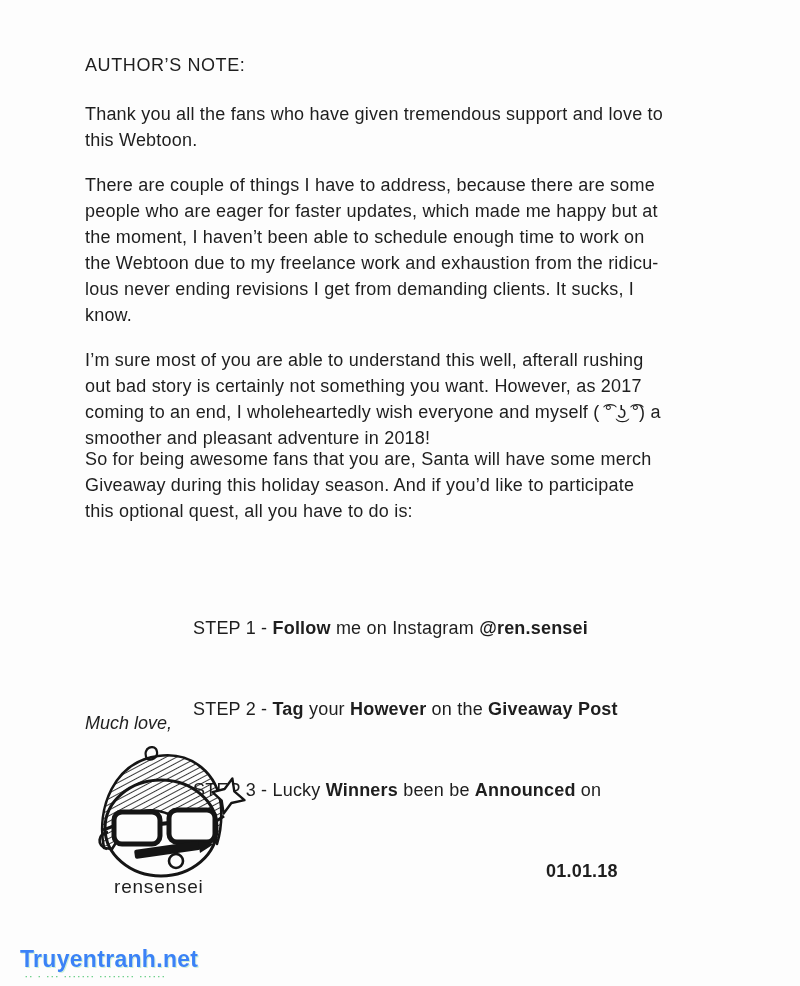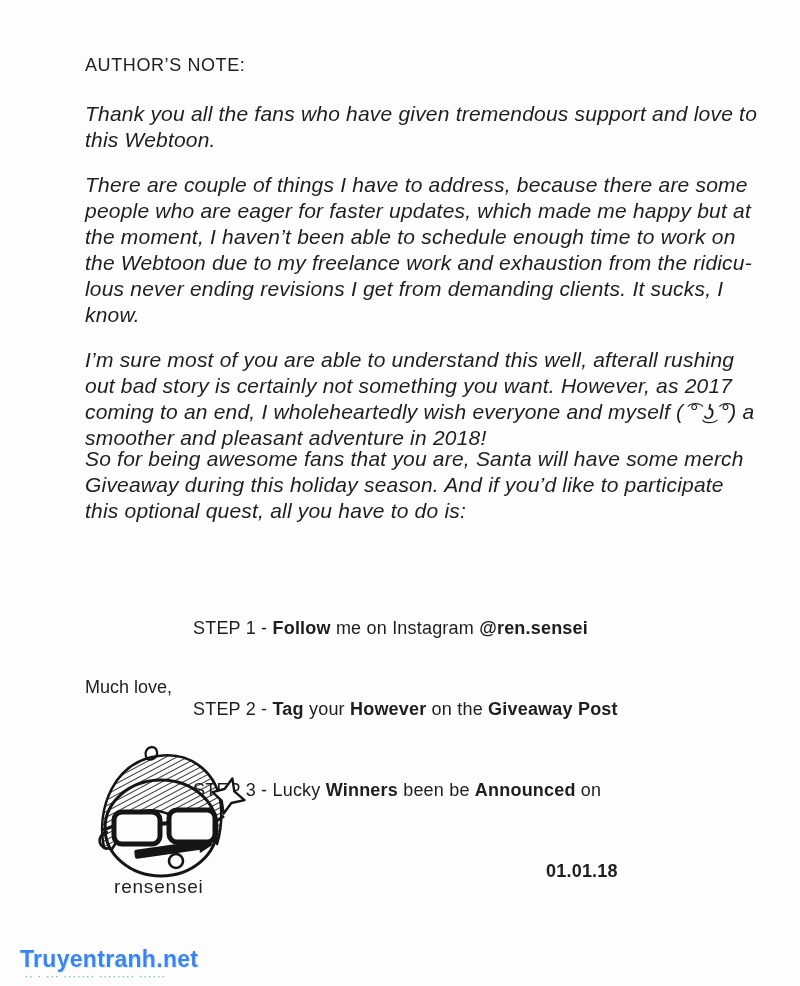--- a/index.html
+++ b/index.html
@@ -12,41 +12,40 @@
     color: #1e1e1e;
   }
   .abs { position: absolute; }
   .note-title {
     left: 85px; top: 55px;
     font-size: 18px; letter-spacing: 0.6px;
     white-space: pre;
   }
   .para {
     left: 85px;
-    font-size: 21px; line-height: 26px;
+    font-size: 18px; line-height: 26px;
     letter-spacing: 0.2px;
     white-space: pre;
-    font-style: italic;
   }
   #p1 { top: 101px; }
   #p2 { top: 172px; }
   #p3 { top: 331px; margin-top: 16px; }
   #p4 { top: 446px; }
   .steps {
     left: 193px; top: 561px;
     font-size: 18px; line-height: 27px;
     letter-spacing: 0.2px;
     white-space: pre;
   }
   .step-line { height: 27px; }
   .step-line.indent { padding-left: 73px; text-align: right; }
   .b { font-weight: 700; }
   .closing {
-    left: 85px; top: 677px;
-    font-size: 18px; white-space: pre;
+    left: 85px; top: 713px;
+    font-size: 18px; white-space: pre; font-style: italic;
   }
   .doodle {
     left: 90px; top: 746px;
     width: 160px; height: 132px;
   }
   .signature {
     left: 114px; top: 876px;
     font-size: 19px; letter-spacing: 0.8px;
     white-space: pre;
   }

